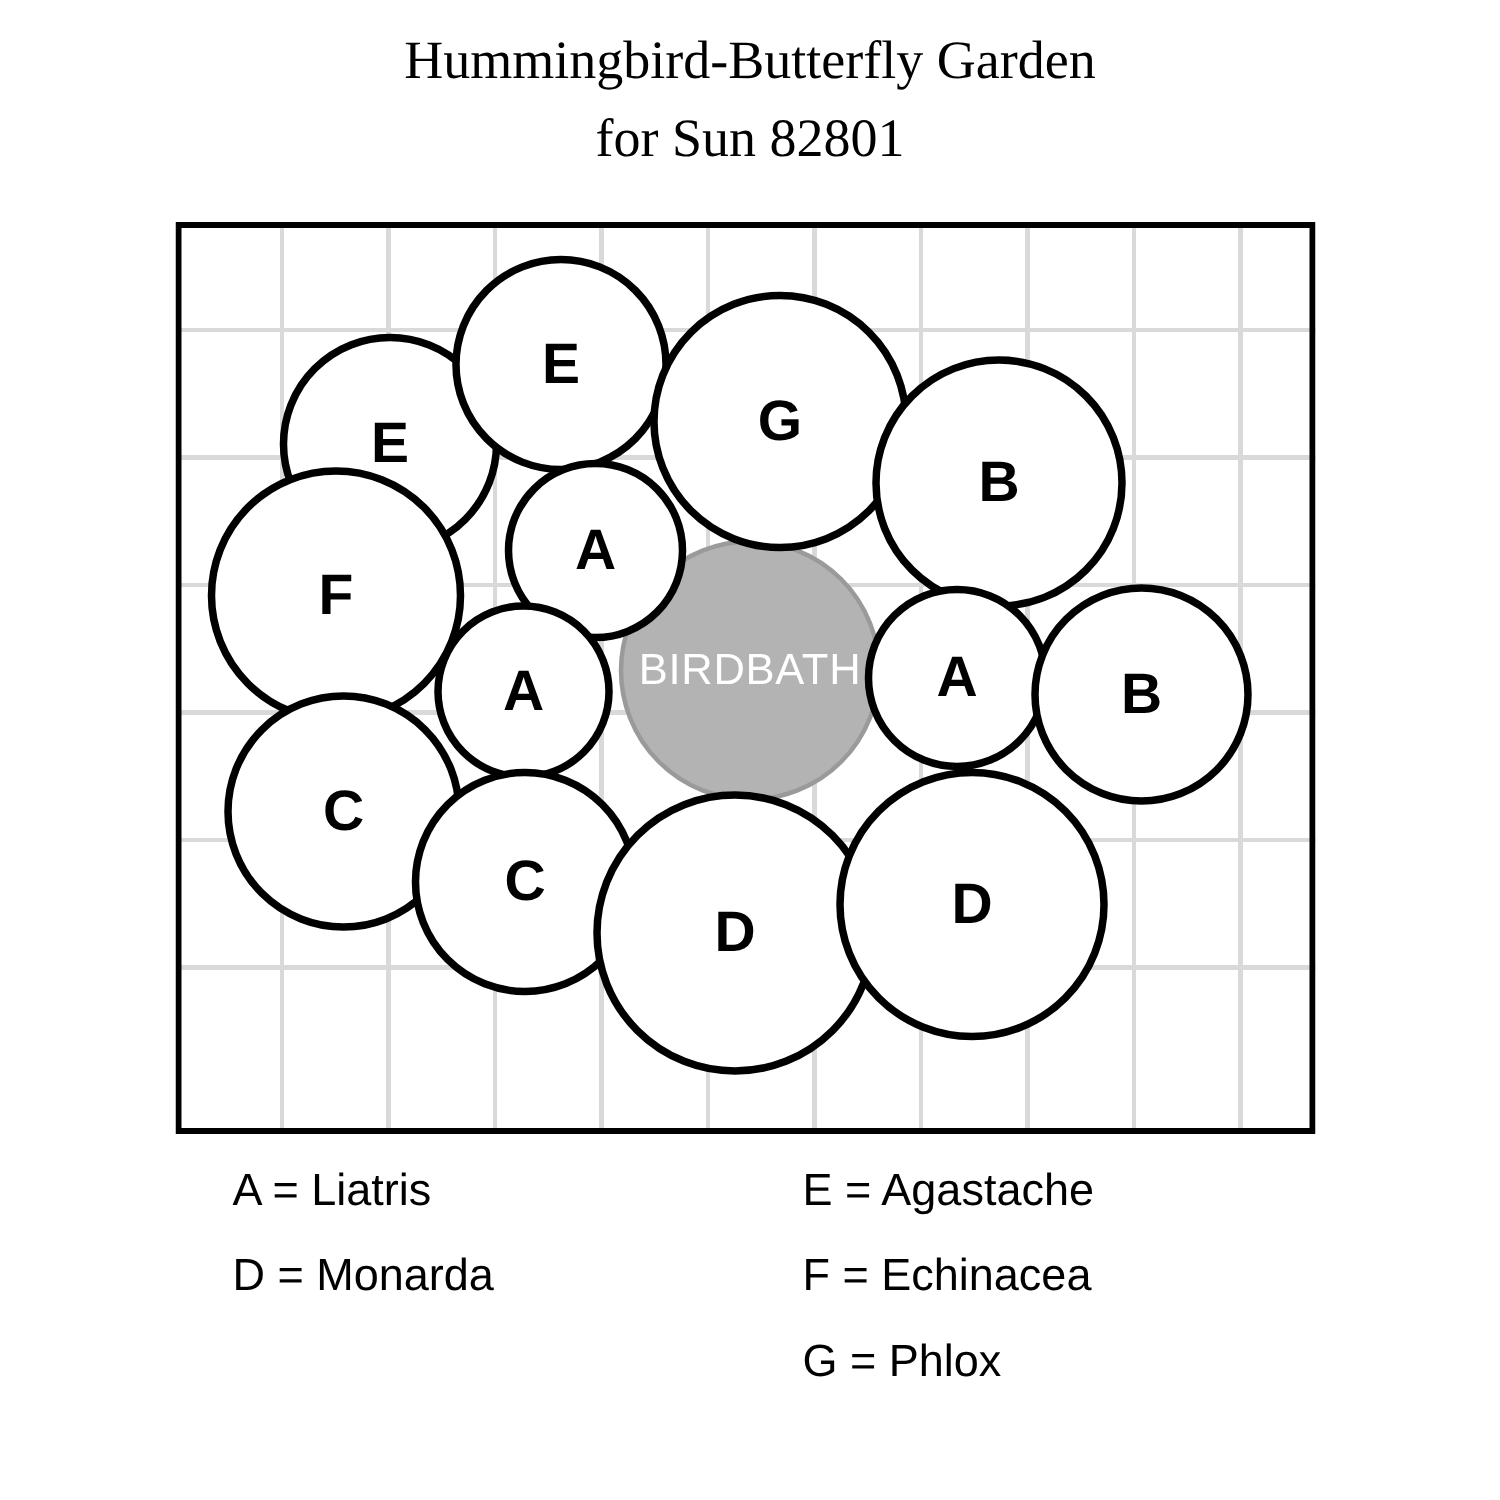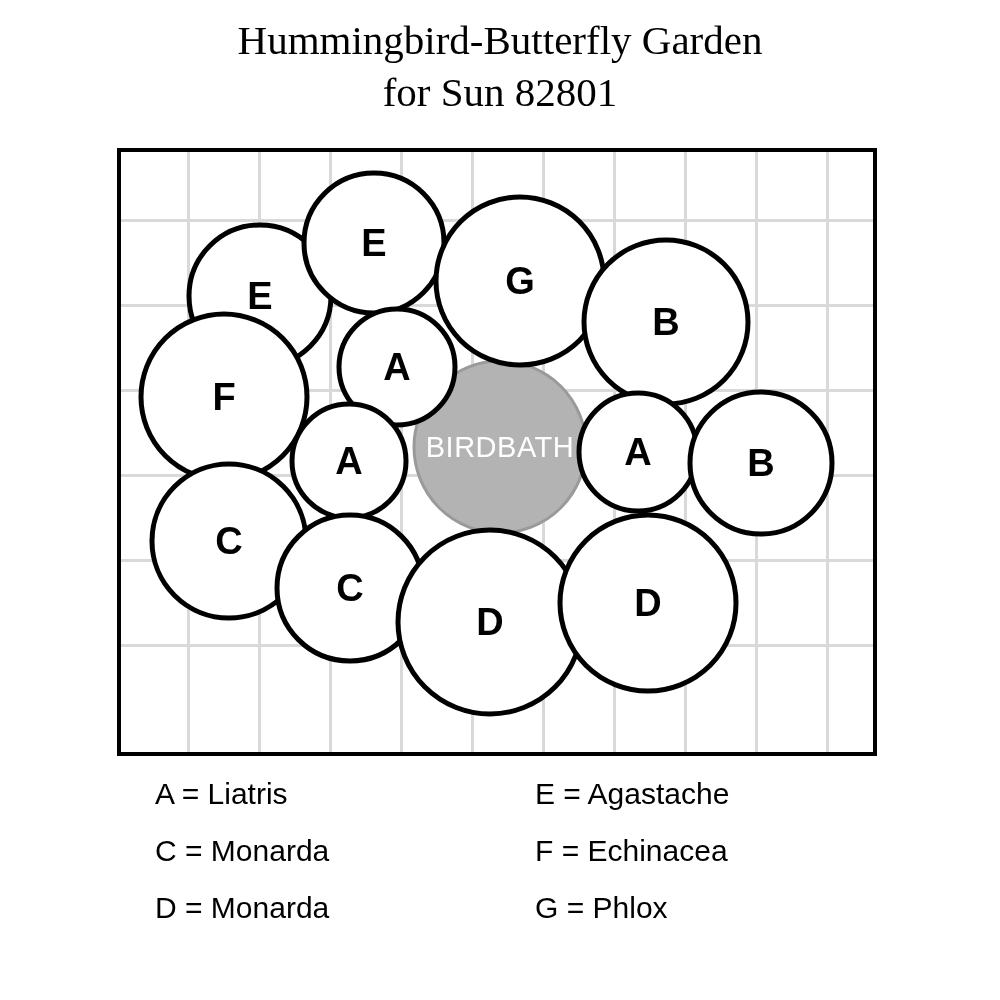--- a/index.html
+++ b/index.html
@@ -22,21 +22,21 @@
   }
   .title-block {
     position: absolute;
     left: 0;
     top: 14px;
     width: 1000px;
     text-align: center;
   }
   .title-line {
     font-family: "Liberation Serif", serif;
-    font-size: 41px;
+    font-size: 36px;
     line-height: 52px;
     letter-spacing: 0px;
     color: #000000;
     white-space: nowrap;
   }
   #plot-wrap {
     position: absolute;
     left: 117px;
     top: 148px;
     width: 760px;
@@ -166,21 +166,20 @@
           <text x="373" y="474" class="plant-label">D</text>
           <text x="531" y="455" class="plant-label">D</text>
         </g>
       <rect class="plot-border" x="2" y="2" width="756" height="604"></rect>
     </svg>
   </div>
 
   <div id="legend">
     <div class="legend-col" id="legend-col-left">
         <div class="legend-row">A = Liatris</div>
-        <div class="legend-row">C = Monarda</div>
         <div class="legend-row">D = Monarda</div>
       </div>
     <div class="legend-col" id="legend-col-right">
         <div class="legend-row">E = Agastache</div>
         <div class="legend-row">F = Echinacea</div>
         <div class="legend-row">G = Phlox</div>
       </div>
   </div>
 
 </div>

